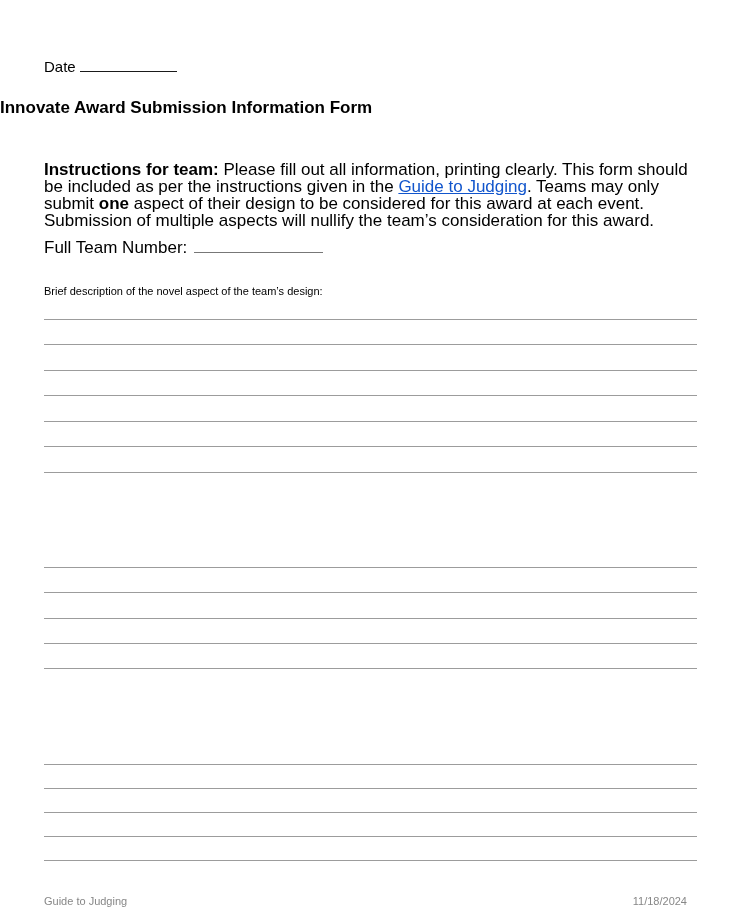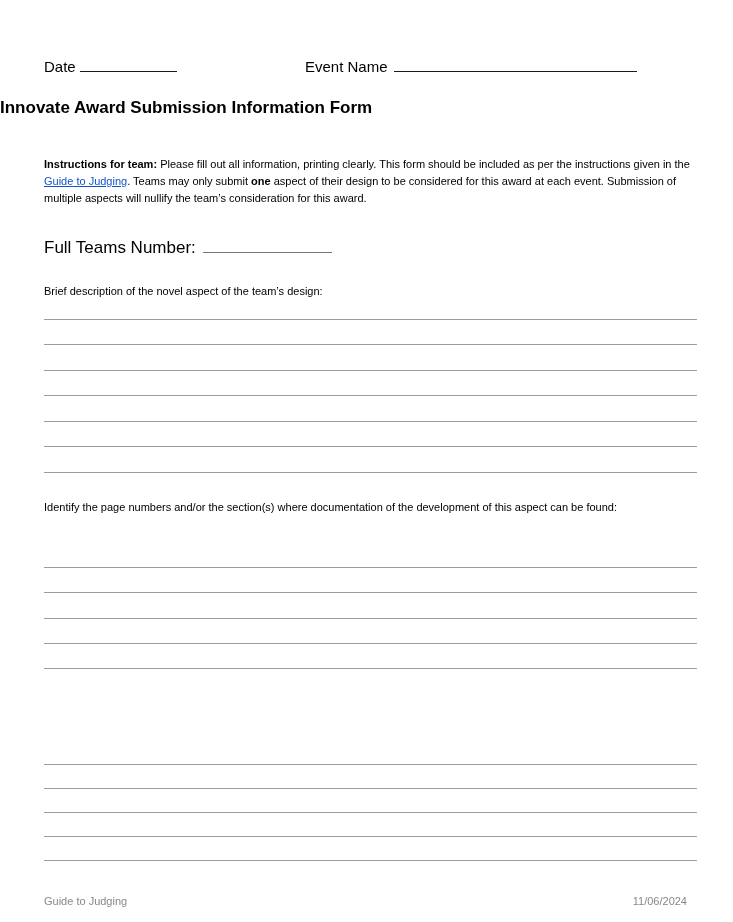--- a/index.html
+++ b/index.html
@@ -38,21 +38,21 @@
     text-align: left;
     font-size: 17px; font-weight: bold;
     line-height: 20px;
   }
 
   
   .instructions {
     position: absolute;
     top: 130px; left: 44px;
     width: 650px;
-    font-size: 11px;
+    font-size: 17px;
     line-height: 16.9px;
   }
   .instructions a {
     color: #1155cc;
     text-decoration: underline;
     cursor: pointer;
   }
 
   
   .team-number {
@@ -105,56 +105,52 @@
   .footer-right { right: 46px; }
 </style>
 </head>
 <body>
 
 <div class="page">
 
   <div class="top-row-item date-group">
     <span>Date</span><span class="blank date-blank"></span>
   </div>
-  <div class="top-row-item event-group">
-    <span>Event Name</span><span class="blank event-blank"></span>
-  </div>
 
   <div class="form-title">Innovate Award Submission Information Form</div>
 
   <p class="instructions"><strong>Instructions for team:</strong><span> Please fill out all information, printing clearly. This form should be included as per the instructions given in the </span><a>Guide to Judging</a><span>. Teams may only submit </span><strong>one</strong><span> aspect of their design to be considered for this award at each event. Submission of multiple aspects will nullify the team’s consideration for this award.</span></p>
 
   <div class="team-number">
-    <span>Full Teams Number:</span><span class="blank team-blank"></span>
+    <span>Full Team Number:</span><span class="blank team-blank"></span>
   </div>
 
   <div class="prompt prompt-1">Brief description of the novel aspect of the team’s design:</div>
   <div class="rules rules-a">
       <div class="rule"></div>
       <div class="rule"></div>
       <div class="rule"></div>
       <div class="rule"></div>
       <div class="rule"></div>
       <div class="rule"></div>
       <div class="rule"></div>
     </div>
 
-  <div class="prompt prompt-2">Identify the page numbers and/or the section(s) where documentation of the development of this aspect can be found:</div>
   <div class="rules rules-b">
       <div class="rule"></div>
       <div class="rule"></div>
       <div class="rule"></div>
       <div class="rule"></div>
       <div class="rule"></div>
     </div>
 
   <div class="rules rules-c">
       <div class="rule"></div>
       <div class="rule"></div>
       <div class="rule"></div>
       <div class="rule"></div>
       <div class="rule"></div>
     </div>
 
   <div class="footer-left">Guide to Judging</div>
-  <div class="footer-right">11/06/2024</div>
+  <div class="footer-right">11/18/2024</div>
 
 </div>
 
 </body></html>

